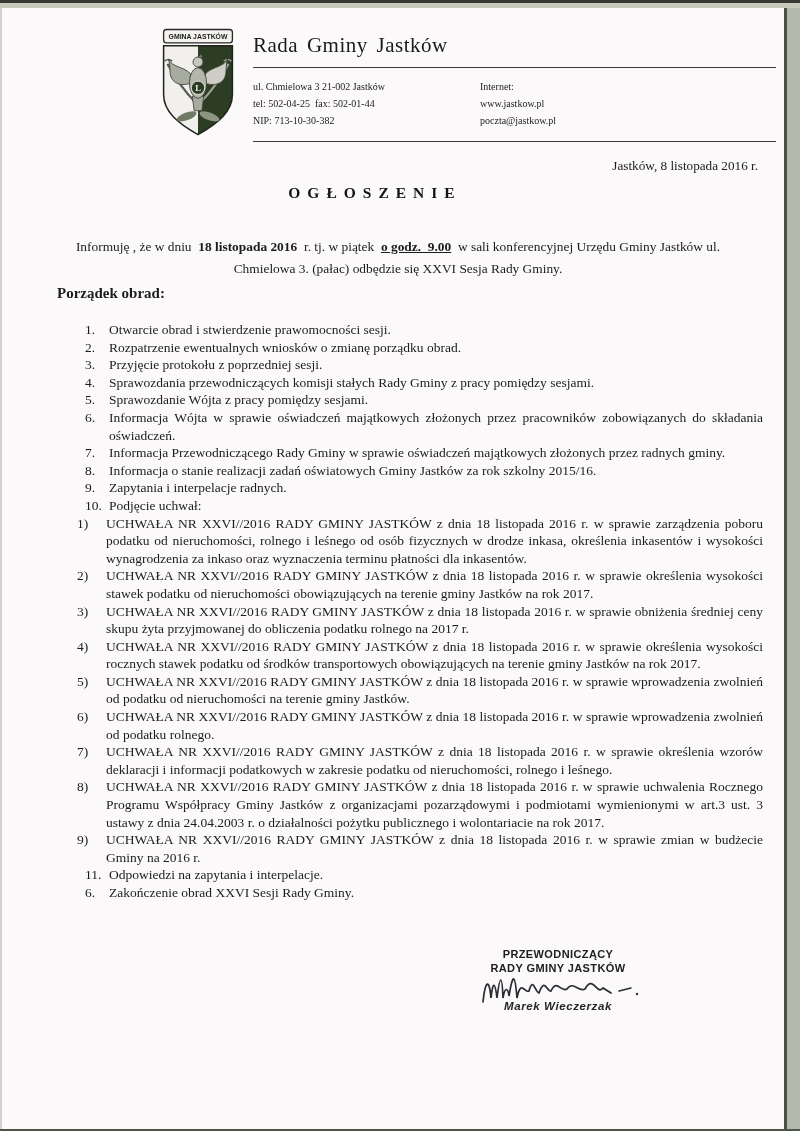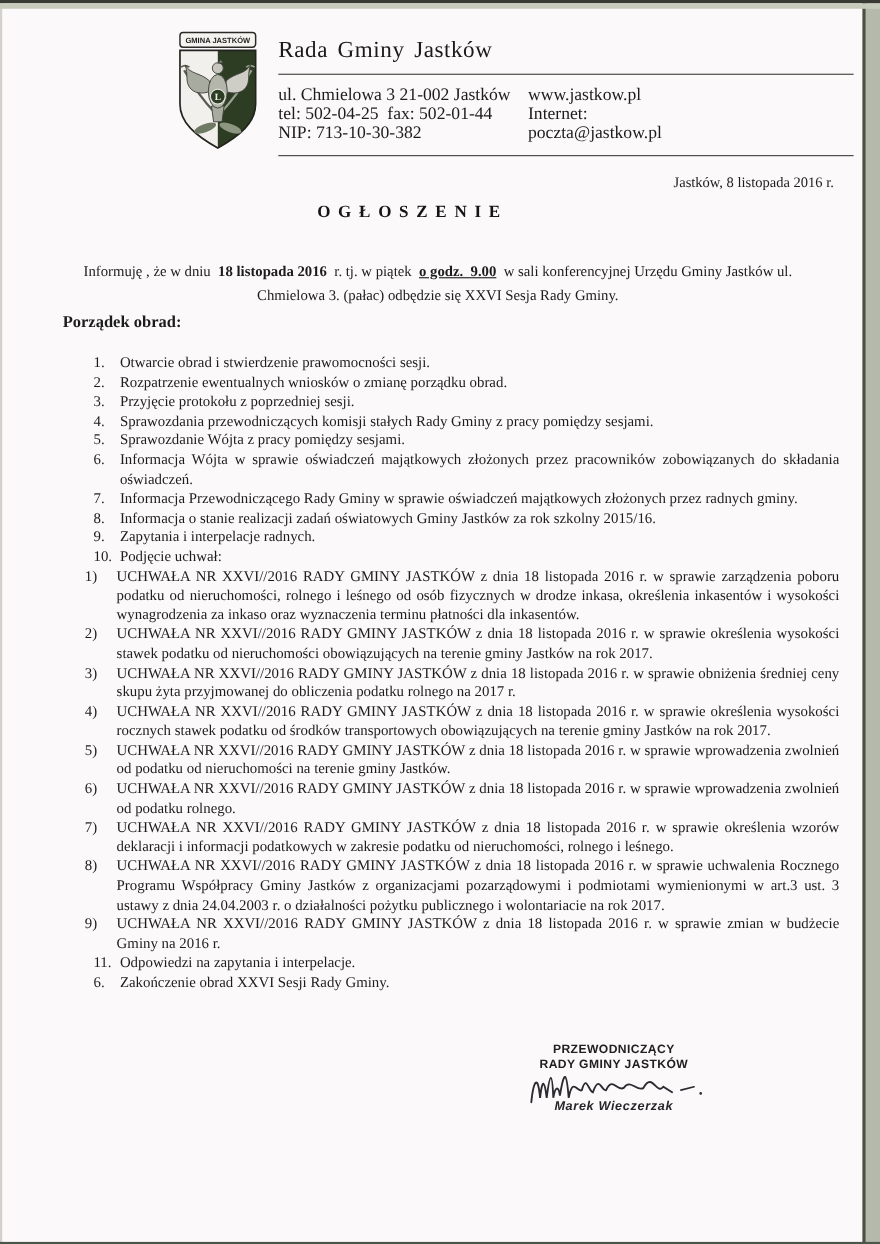--- a/index.html
+++ b/index.html
@@ -21,21 +21,21 @@
   .edge-left{position:absolute;top:0;bottom:0;left:0;width:2px;background:#d4d1cc;z-index:8;}
 
   
   .letterhead{position:absolute;top:27px;left:155px;display:flex;}
   .crest{width:86px;height:112px;flex:0 0 86px;}
   .head-right{margin-left:12px;width:523px;}
   .org-name{margin:0;padding-top:6px;font-size:21px;font-weight:400;letter-spacing:.5px;word-spacing:3px;color:#1a1a1a;}
   .rule{border:0;border-top:1.6px solid #3c3c38;margin:0;}
   .rule.r1{margin-top:9px;}
   .rule.r2{margin-top:10px;}
-  .addr-cols{display:flex;padding-top:11px;padding-bottom:2px;font-size:16px;line-height:16.8px;}
+  .addr-cols{display:flex;padding-top:11px;padding-bottom:2px;font-size:10px;line-height:16.8px;}
   .addr-left{width:227px;}
   .addr-right{flex:1;}
   .keep-ws{white-space:pre-wrap;}
 
   
   .dateline{position:absolute;top:158px;right:42px;font-size:13.2px;}
   .doc-title{position:absolute;top:184px;left:0;width:750px;text-align:center;
     font-size:15.5px;font-weight:bold;letter-spacing:7px;color:#151515;}
   .intro{position:absolute;top:236px;left:66px;width:664px;margin:0;text-align:center;
     font-size:13.4px;line-height:21.5px;}
@@ -103,22 +103,22 @@
     <div class="head-right">
       <h1 class="org-name">Rada Gminy Jastków</h1>
       <hr class="rule r1">
       <div class="addr-cols">
         <div class="addr-left">
           <div>ul. Chmielowa 3 21-002 Jastków</div>
           <div class="keep-ws">tel: 502-04-25  fax: 502-01-44</div>
           <div>NIP: 713-10-30-382</div>
         </div>
         <div class="addr-right">
+          <div>Internet:</div>
           <div>www.jastkow.pl</div>
-          <div>Internet:</div>
           <div>poczta@jastkow.pl</div>
         </div>
       </div>
       <hr class="rule r2">
     </div>
   </header>
 
   <div class="dateline">Jastków, 8 listopada 2016 r.</div>
 
   <div class="doc-title">OGŁOSZENIE</div>

